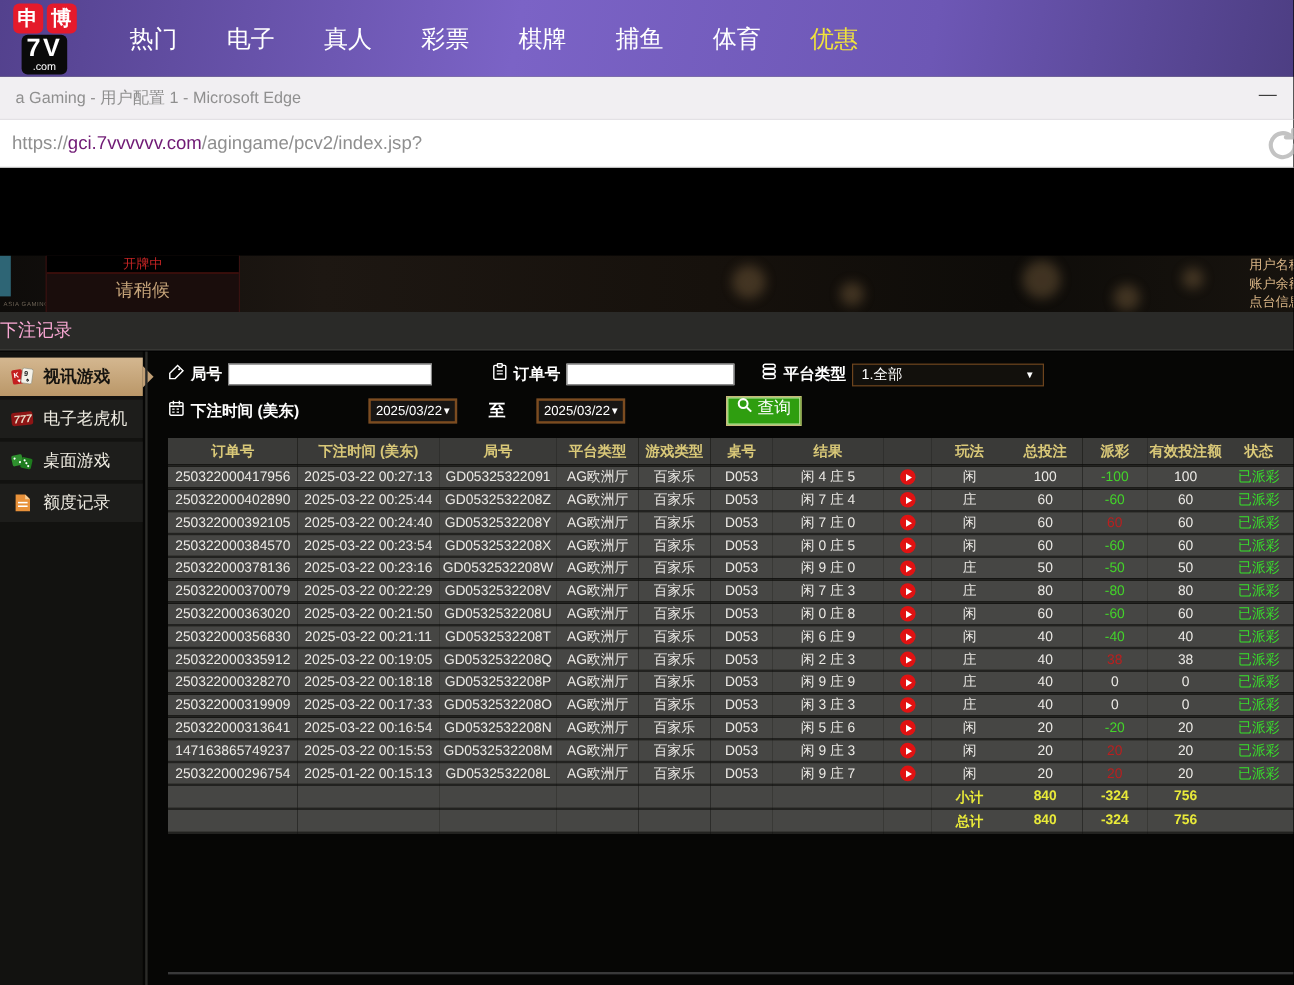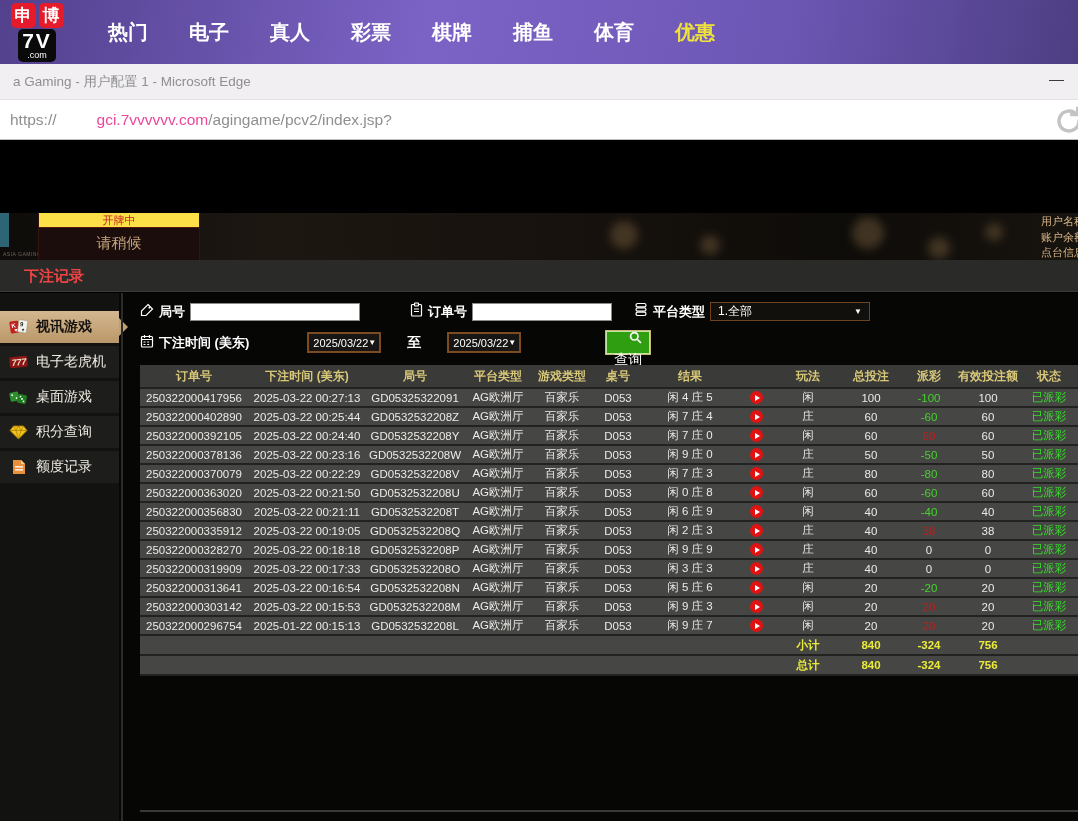--- a/index.html
+++ b/index.html
@@ -12,62 +12,62 @@
     background:linear-gradient(100deg,#53418d 0%,#7b63c6 40%,#6d57b5 72%,#4d3e83 100%);
     display:flex; align-items:center; }
   .logo { margin-left:8px; width:58px; display:flex; flex-direction:column; align-items:center; }
   .logo-badges { display:flex; gap:3px; }
   .logo-badge { width:25px; height:25px; background:#e51a2b; border-radius:5px; color:#fff;
     font-weight:bold; font-size:17px; line-height:25px; text-align:center; }
   .logo-box { background:#0a0a0a; border-radius:5px; margin-top:1px; padding:1px 4px 2px; text-align:center; }
   .logo-7v { color:#fff; font-size:21px; font-weight:bold; letter-spacing:2px; line-height:21px; }
   .logo-com { color:#fff; font-size:9px; font-weight:normal; line-height:9px; }
   .nav-menu { display:flex; gap:41px; margin-left:42px; list-style:none; }
-  .nav-item { color:#fff; font-size:20px; cursor:pointer; white-space:nowrap;font-weight:bold; }
+  .nav-item { color:#fff; font-size:20px; cursor:pointer; white-space:nowrap; }
   .nav-item.highlight { color:#f0e23c; }
 
   
   .titlebar { position:absolute; top:64px; left:0; right:0; height:36px; background:#f1eff2;
     display:flex; align-items:center; border-bottom:1px solid #e3e1e5; }
   .win-title { color:#8f8f8f; font-size:13.5px; margin-left:13px; white-space:nowrap; }
   .min-btn { position:absolute; right:14px; top:6px; background:none; border:none; color:#3c3c3c;
     font-size:15px; cursor:pointer; }
   .urlbar { position:absolute; top:100px; left:0; right:0; height:40px; background:#fff;
     border-bottom:1px solid #bdbdbd; display:flex; align-items:center; }
   .url { font-size:15.5px; color:#8f8f8f; margin-left:10px; white-space:nowrap; }
-  .url .domain { color:#ec4899;margin-left:40px; }
+  .url .domain { color:#701a75; }
   .refresh-wrap { position:absolute; right:-7px; top:5px; }
 
   .black-gap { position:absolute; top:140px; left:0; right:0; height:73px; background:#000; }
 
   
   .hero { position:absolute; top:213px; left:0; right:0; height:47px; overflow:hidden;
     background:linear-gradient(90deg,#0e0c0a,#1d1712 25%,#16110c 55%,#0e0c09 78%,#17130e); }
   .blob { position:absolute; border-radius:50%; background:#8a6d47; filter:blur(5px); opacity:.4; }
   .hero-sliver { position:absolute; left:0; top:0; width:9px; height:34px; background:#2e6575; }
   .hero-brand { position:absolute; left:3px; top:38px; color:#6f6557; font-size:5px; letter-spacing:.5px; }
   .dealer-box { position:absolute; left:38px; top:0; width:162px; height:47px; background:#1a0d0c;
     border-left:1px solid #381211; border-right:1px solid #381211; }
-  .dealer-top { height:15px; background:#fde047; border-bottom:1px solid #5a1612; color:#c42424;
+  .dealer-top { height:15px; background:#000000; border-bottom:1px solid #5a1612; color:#c42424;
     font-size:11px; text-align:center; line-height:15px; }
   .dealer-wait { color:#c6a47a; font-size:15px; text-align:center; line-height:30px; }
   .hero-right { position:absolute; right:0; top:1px; width:37px; overflow:hidden; }
   .hero-right div { color:#d9b586; font-size:11px; line-height:15.5px; width:70px; white-space:nowrap; }
 
   
   .pagebar { position:absolute; top:260px; left:0; right:0; height:32px; background:#2a2a28;
     border-bottom:1px solid #3b3b39; }
-  .pagebar h1 { font-size:15px; font-weight:bold; color:#ef4444; line-height:31px; padding-left:24px; }
+  .pagebar h1 { font-size:15px; font-weight:normal; color:#f9a8d4; line-height:31px; padding-left:0; }
 
   
   .content { position:absolute; top:293px; bottom:0; left:0; right:0; background:#060605; }
   .sidebar { position:absolute; left:0; top:0; width:119px; height:100%; background:#121210; }
   .side-item { position:relative; height:32px; margin-bottom:3px; background:#1d1d1b; display:flex;
     align-items:center; gap:8px; padding-left:9px; color:#efece2; font-size:14px; cursor:pointer; }
-  .side-item:first-child { margin-top:18px; }
+  .side-item:first-child { margin-top:5px; }
   .side-item.active { background:linear-gradient(180deg,#d4b790,#ba9768); color:#15130f; font-weight:bold; }
   .side-item.active::after { content:""; position:absolute; right:-9px; top:50%; margin-top:-9px;
     border-left:9px solid #c19f75; border-top:9px solid transparent; border-bottom:9px solid transparent; }
   .side-icon { width:19px; display:flex; justify-content:center; }
   .v-line { position:absolute; left:121px; top:0; width:2px; height:100%; background:#2b2b29; }
   .main { position:absolute; left:140px; top:0; right:0; height:100%; }
 
   
   .frow { position:absolute; left:0; display:flex; align-items:center; }
   .frow1 { top:9px; } .frow2 { top:37px; }
@@ -76,21 +76,21 @@
   .txt-input { width:170px; height:18px; border:1px solid #8a8a8a; background:#fff; font-size:12px; padding:0 3px; }
   .txt-input.short { width:140px; }
   .select-box { width:160px; height:19px; background:#12100c; border:1px solid #6d441d; color:#fff;
     font-size:12px; display:flex; align-items:center; justify-content:space-between; padding:0 7px; cursor:pointer; }
   .caret { font-size:8px; color:#fff; }
   .datebox { width:74px; height:21px; background:#181614; border:2px solid #7c4c20; color:#fff; font-size:11px;
     display:flex; align-items:center; justify-content:space-between; padding:0 4px; cursor:pointer; }
   .to-label { color:#fff; font-size:14px; font-weight:bold; margin:0 0 0 26px; }
   .ml60{margin-left:58px;} .ml26{margin-left:26px;} .g2{margin-left:50px;} .g3{margin-left:22px;}
   .search-btn { margin-left:84px; height:25px; padding:0 8px; background:#2f9e10; color:#fff; font-size:14px;
-    border:1px solid #c9b87a; box-shadow:inset 0 0 0 1px #bfe6a0; display:flex; align-items:flex-end; gap:4px; cursor:pointer;flex-direction:column; }
+    border:1px solid #c9b87a; box-shadow:inset 0 0 0 1px #bfe6a0; display:flex; align-items:flex-start; gap:4px; cursor:pointer; }
 
   
   table.records { position:absolute; top:72px; left:0; width:938px; border-collapse:collapse;
     table-layout:fixed; font-size:11.5px; }
   .records th { background:#3a3a38; color:#d9c878; font-weight:bold; height:23px; font-size:12px;
     white-space:nowrap; overflow:hidden; }
   .records td { background:#464644; color:#eceae6; height:19px; text-align:center; white-space:nowrap;
     overflow:hidden; }
   .records tr { border-bottom:2px solid #222220; }
   .records td.pay.neg { color:#43d42a; }
@@ -214,29 +214,20 @@
                 <circle cx="11" cy="8" r="0.9" fill="#fff"></circle>
                 <circle cx="13" cy="10" r="0.9" fill="#fff"></circle>
                 <circle cx="15" cy="12" r="0.9" fill="#fff"></circle>
               </g>
             </svg>
           </span>
           <span>桌面游戏</span>
         </div>
         <div class="side-item">
           <span class="side-icon">
-            <svg width="19" height="15" viewBox="0 0 19 15">
-              <polygon points="4.5,1 14.5,1 18,5.5 9.5,14 1,5.5" fill="#f0c419" stroke="#a8790a" stroke-width="0.9"></polygon>
-              <path d="M1,5.5 L18,5.5 M4.5,1 L7,5.5 L9.5,14 L12,5.5 L14.5,1 M7,5.5 L9.5,1 L12,5.5" fill="none" stroke="#a8790a" stroke-width="0.7"></path>
-            </svg>
-          </span>
-          <span>积分查询</span>
-        </div>
-        <div class="side-item">
-          <span class="side-icon">
             <svg width="14" height="16" viewBox="0 0 14 16">
               <path d="M1,1 h8 l4,4 v10 h-12 z" fill="#e8913a"></path>
               <path d="M9,1 l4,4 h-4 z" fill="#f7cd96"></path>
               <rect x="3" y="7.2" width="8" height="1.3" fill="#fff"></rect>
               <rect x="3" y="10.2" width="8" height="1.3" fill="#fff"></rect>
             </svg>
           </span>
           <span>额度记录</span>
         </div>
       </div>
@@ -386,20 +377,35 @@
               <td>D053</td>
               <td>闲 7 庄 0</td>
               <td><span class="play-btn"></span></td>
               <td>闲</td>
               <td>60</td>
               <td class="pay pos">60</td>
               <td>60</td>
               <td class="status">已派彩</td>
             </tr>
             <tr>
+              <td>250322000384570</td>
+              <td>2025-03-22 00:23:54</td>
+              <td>GD0532532208X</td>
+              <td>AG欧洲厅</td>
+              <td>百家乐</td>
+              <td>D053</td>
+              <td>闲 0 庄 5</td>
+              <td><span class="play-btn"></span></td>
+              <td>闲</td>
+              <td>60</td>
+              <td class="pay neg">-60</td>
+              <td>60</td>
+              <td class="status">已派彩</td>
+            </tr>
+            <tr>
               <td>250322000378136</td>
               <td>2025-03-22 00:23:16</td>
               <td>GD0532532208W</td>
               <td>AG欧洲厅</td>
               <td>百家乐</td>
               <td>D053</td>
               <td>闲 9 庄 0</td>
               <td><span class="play-btn"></span></td>
               <td>庄</td>
               <td>50</td>
@@ -506,21 +512,21 @@
               <td>D053</td>
               <td>闲 5 庄 6</td>
               <td><span class="play-btn"></span></td>
               <td>闲</td>
               <td>20</td>
               <td class="pay neg">-20</td>
               <td>20</td>
               <td class="status">已派彩</td>
             </tr>
             <tr>
-              <td>250322000303142</td>
+              <td>147163865749237</td>
               <td>2025-03-22 00:15:53</td>
               <td>GD0532532208M</td>
               <td>AG欧洲厅</td>
               <td>百家乐</td>
               <td>D053</td>
               <td>闲 9 庄 3</td>
               <td><span class="play-btn"></span></td>
               <td>闲</td>
               <td>20</td>
               <td class="pay pos">20</td>

